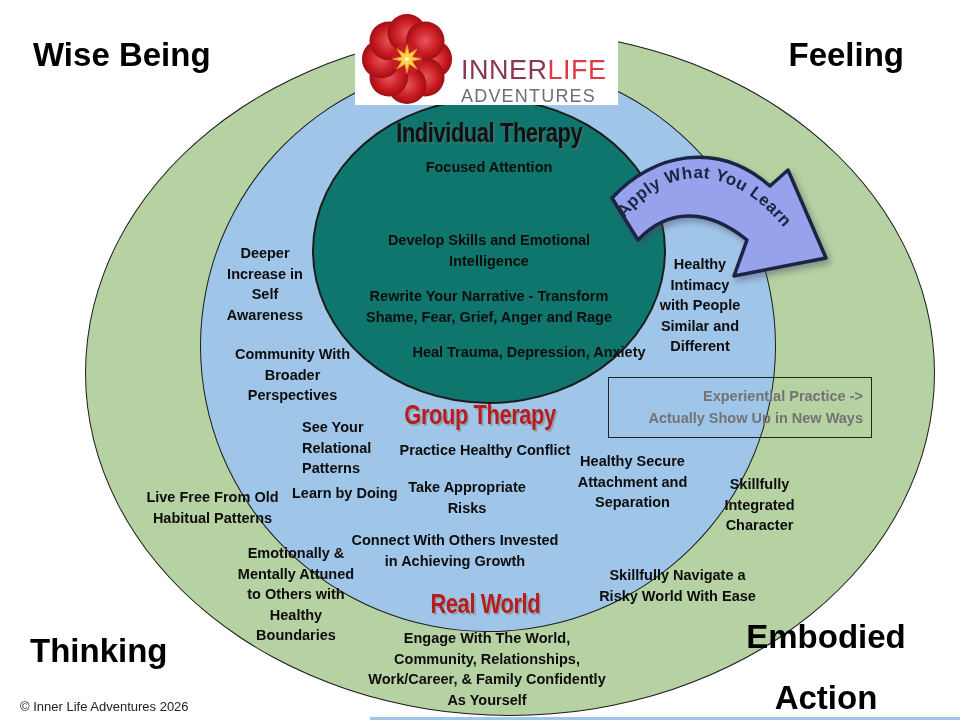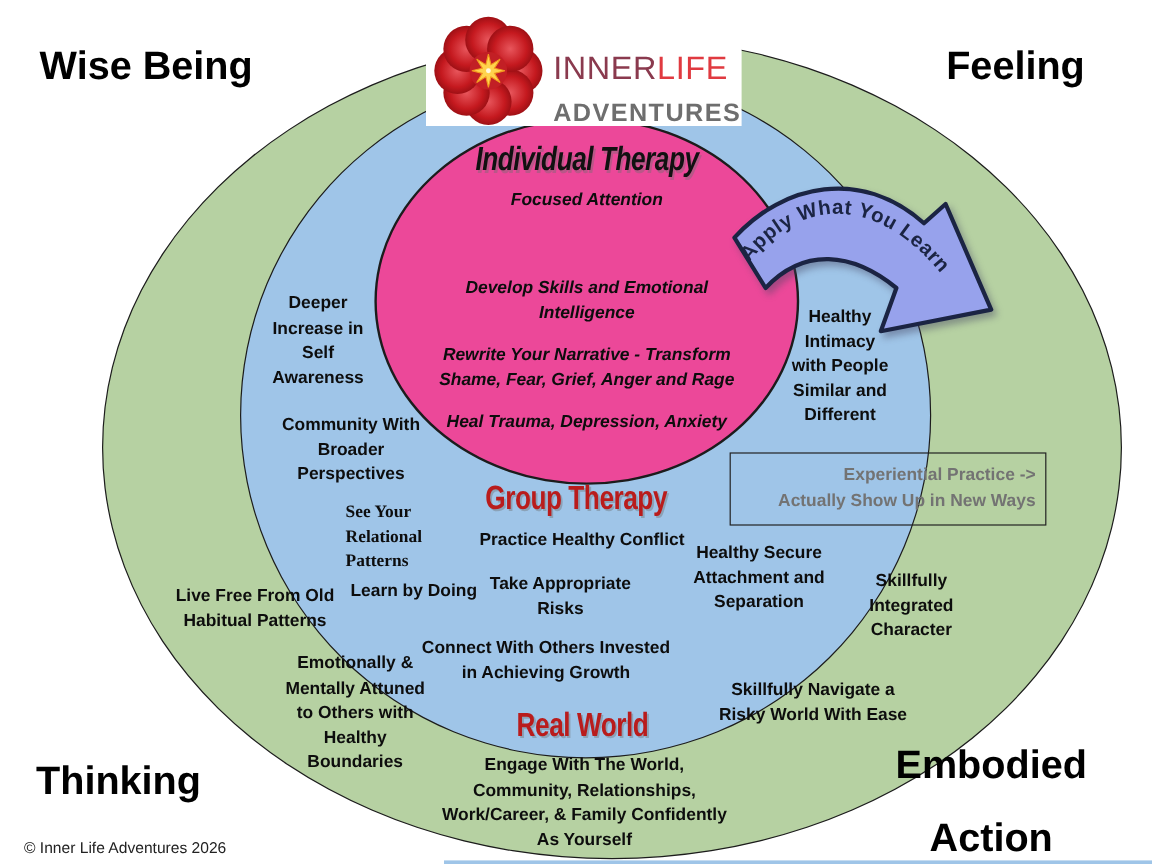--- a/index.html
+++ b/index.html
@@ -35,21 +35,21 @@
   #corner-tl{left:33px;top:36px;}
   #corner-tr{right:56px;top:36px;}
   #corner-bl{left:30px;top:632px;}
   #corner-br{right:36px;top:606px;width:196px;text-align:center;line-height:1.86;white-space:pre-line;}
 
   
   #logo{position:absolute;left:355px;top:8px;width:263px;height:97px;background:#fff;z-index:10;display:flex;align-items:flex-end;}
   #logo-flower{width:92px;height:92px;margin-left:6px;flex:0 0 auto;}
   #logo-text{margin-left:8px;line-height:1.02;}
   #logo-name{font-size:27px;font-weight:normal;letter-spacing:.5px;}
-  #logo-sub{font-size:21px;font-weight:bold;letter-spacing:1.2px;margin-top:12px;}
+  #logo-sub{font-size:18px;font-weight:normal;letter-spacing:1.2px;margin-top:2px;}
 
   
   #callout{
     position:absolute;left:608px;top:377px;width:244px;z-index:6;
     border:1.6px solid #222;padding:7px 8px 7px 10px;
     font-weight:bold;font-size:14.5px;line-height:1.55;color:#737373;text-align:right;
     white-space:pre-line;
   }
 
   
@@ -59,39 +59,39 @@
 
   #bottom-strip{position:absolute;left:370px;right:0;bottom:0;height:3px;z-index:11;}
 
   
 </style>
 </head>
 <body>
 
 <div class="ring" id="ring-green" style="background-color: rgb(182, 209, 162);"></div>
 <div class="ring" id="ring-blue" style="background-color: rgb(159, 197, 232);"></div>
-<div class="ring" id="ring-red" style="background-color: #ec4899; font-style: italic;">
+<div class="ring" id="ring-red" style="background-color: #0f766e;">
   <div class="ring-title" style="top:17px;"><span>Individual Therapy</span></div>
   <div class="txt" style="left:10px;top:57px;width:330px;">Focused Attention</div>
   <div class="txt" style="left:10px;top:130px;width:330px;">Develop Skills and Emotional
 Intelligence</div>
   <div class="txt" style="left:10px;top:186px;width:330px;">Rewrite Your Narrative - Transform
 Shame, Fear, Grief, Anger and Rage</div>
-  <div class="txt" style="left:10px;top:242px;width:330px;">Heal Trauma, Depression, Anxiety</div>
+  <div class="txt" style="left:10px;top:242px;width:330px;padding-left:40px;">Heal Trauma, Depression, Anxiety</div>
 </div>
 
 <div class="gr-title" style="left:370px;top:399px;width:220px;z-index:4;"><span>Group Therapy</span></div>
 <div class="txt" style="left:185px;top:243px;width:160px;">Deeper
 Increase in
 Self
 Awareness</div>
 <div class="txt" style="left:200px;top:344px;width:185px;">Community With
 Broader
 Perspectives</div>
-<div class="txt left" style="left:288px;top:417px;width:130px;font-family:Liberation Serif, serif;">See Your
+<div class="txt left" style="left:302px;top:417px;width:130px;">See Your
 Relational
 Patterns</div>
 <div class="txt left" style="left:292px;top:483px;width:160px;">Learn by Doing</div>
 <div class="txt" style="left:360px;top:440px;width:250px;">Practice Healthy Conflict</div>
 <div class="txt" style="left:357px;top:477px;width:220px;">Take Appropriate
 Risks</div>
 <div class="txt" style="left:330px;top:530px;width:250px;">Connect With Others Invested
 in Achieving Growth</div>
 <div class="txt" style="left:630px;top:254px;width:140px;">Healthy
 Intimacy

